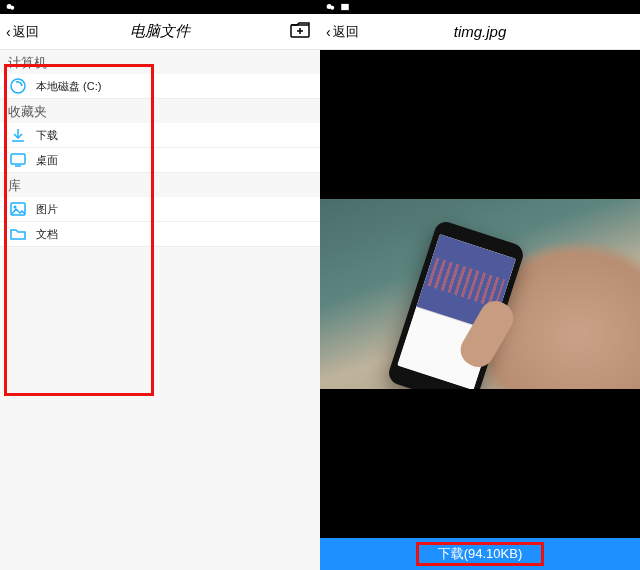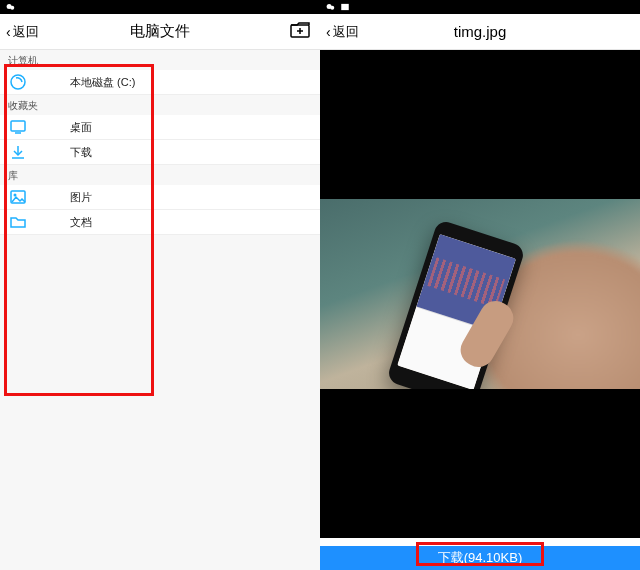--- a/index.html
+++ b/index.html
@@ -9,42 +9,42 @@
   .pane-left { width: 320px; background: #f7f7f7; }
   .pane-right { width: 320px; background: #fff; }
 
   
   .status { height: 14px; background: #000; display: flex; align-items: center; padding-left: 6px; gap: 4px; }
   .status svg { width: 10px; height: 10px; display: block; }
 
   
   .hdr { height: 36px; background: #fff; display: flex; align-items: center; position: relative; border-bottom: 1px solid #e5e5e5; }
   .hdr .back { display: flex; align-items: center; padding-left: 6px; font-size: 13px; color: #000; gap: 2px; }
-  .hdr .title { position: absolute; left: 0; right: 0; text-align: center; font-size: 15px; color: #000; pointer-events: none; }
+  .hdr .title { position: absolute; left: 0; right: 0; text-align: center; font-size: 15px; color: #000; pointer-events: none; font-style: italic; }
   .hdr .right-ic { position: absolute; right: 10px; top: 50%; transform: translateY(-50%); }
 
   
   .red-box { position: absolute; left: 4px; top: 64px; width: 150px; height: 332px; border: 3px solid #e11; pointer-events: none; z-index: 5; }
 
-  .section-head { font-size: 10px; color: #555; padding: 4px 6px 2px 8px; background: #f7f7f7; }
+  .section-head { font-size: 13px; color: #555; padding: 4px 6px 2px 8px; background: #f7f7f7; }
   .row { display: flex; align-items: center; height: 25px; background: #fff; padding-left: 10px; border-bottom: 1px solid #eee; }
   .row .ic { width: 16px; height: 16px; margin-right: 10px; display: flex; align-items: center; justify-content: center; }
   .row .ic svg { width: 16px; height: 16px; }
-  .row .lbl { font-size: 11px; color: #222; margin-left: 34px; }
+  .row .lbl { font-size: 11px; color: #222; }
   .pane-right .img-area { position: absolute; left: 0; right: 0; top: 50px; bottom: 32px; background: #000; }
   .photo { position: absolute; left: 0; right: 0; top: 50%; transform: translateY(-50%); height: 190px; background: linear-gradient(160deg, #4a6d6b 0%, #5d857f 35%, #bfb39c 60%, #a89a82 100%); overflow: hidden; }
   .phone { position: absolute; left: 90px; top: 30px; width: 92px; height: 170px; background: #111; border-radius: 12px; transform: rotate(18deg); box-shadow: 0 8px 20px rgba(0,0,0,.4); }
   .screen { position: absolute; left: 6px; right: 6px; top: 14px; bottom: 18px; background: #f4efe8; border-radius: 2px; overflow: hidden; }
   .screen .chart { height: 55%; background: linear-gradient(#4e5a9c, #4e5a9c); position: relative; }
   .screen .chart::after { content:""; position:absolute; left:4px; right:4px; top:30%; height:40%; background: repeating-linear-gradient(90deg, #d66 0, #d66 3px, #4e5a9c 3px, #4e5a9c 7px); opacity:.6; }
   .screen .card { height: 45%; background: #fafafa; border-top: 1px solid #ddd; }
   .hand { position: absolute; right: -10px; bottom: -10px; width: 180px; height: 160px; background: radial-gradient(ellipse at 60% 60%, #caa287 0%, #b88e72 60%, transparent 70%); filter: blur(1px); }
   .thumb { position: absolute; left: 150px; top: 100px; width: 34px; height: 70px; background: #c79c80; border-radius: 16px; transform: rotate(30deg); }
 
-  .dl-bar { position: absolute; left: 0; right: 0; bottom: 0; height: 24px; display:flex; }
+  .dl-bar { position: absolute; left: 0; right: 0; bottom: 0; height: 32px; display:flex; }
   .dl-btn { flex: 1; background: #1e90ff; color: #fff; font-size: 13px; display:flex; align-items:center; justify-content:center; }
   .red-sm { position: absolute; left: 96px; bottom: 4px; width: 128px; height: 24px; border: 3px solid #e11; z-index: 6; pointer-events: none; }
 
   .chev { font-size: 14px; }
 </style>
 </head>
 <body>
 
 <div class="wrap">
 
@@ -80,35 +80,35 @@
               <path d="M6 4 A5 5 0 0 1 12 8" fill="none" stroke="#1eb0ff" stroke-width="1.5"></path>
             </svg>
           </span>
         <span class="lbl">本地磁盘 (C:)</span>
       </div>
 
       <div class="section-head">收藏夹</div>
       <div class="row">
         <span class="ic">
             <svg viewBox="0 0 16 16">
-              <rect x="1" y="2" width="14" height="10" rx="1" fill="none" stroke="#1eb0ff" stroke-width="1.5"></rect>
-              <line x1="5" y1="14" x2="11" y2="14" stroke="#1eb0ff" stroke-width="1.5"></line>
-            </svg>
-          </span>
-        <span class="lbl">桌面</span>
-      </div>
-      <div class="row">
-        <span class="ic">
-            <svg viewBox="0 0 16 16">
               <line x1="8" y1="2" x2="8" y2="10" stroke="#1eb0ff" stroke-width="1.5"></line>
               <polyline points="4,7 8,11 12,7" fill="none" stroke="#1eb0ff" stroke-width="1.5"></polyline>
               <line x1="2" y1="14" x2="14" y2="14" stroke="#1eb0ff" stroke-width="1.5"></line>
             </svg>
           </span>
         <span class="lbl">下载</span>
+      </div>
+      <div class="row">
+        <span class="ic">
+            <svg viewBox="0 0 16 16">
+              <rect x="1" y="2" width="14" height="10" rx="1" fill="none" stroke="#1eb0ff" stroke-width="1.5"></rect>
+              <line x1="5" y1="14" x2="11" y2="14" stroke="#1eb0ff" stroke-width="1.5"></line>
+            </svg>
+          </span>
+        <span class="lbl">桌面</span>
       </div>
 
       <div class="section-head">库</div>
       <div class="row">
         <span class="ic">
             <svg viewBox="0 0 16 16">
               <rect x="1" y="2" width="14" height="12" rx="1" fill="none" stroke="#1eb0ff" stroke-width="1.5"></rect>
               <circle cx="5" cy="6" r="1.5" fill="#1eb0ff"></circle>
               <polyline points="2,13 6,8 10,12 12,10 15,13" fill="none" stroke="#1eb0ff" stroke-width="1.5"></polyline>
             </svg>

